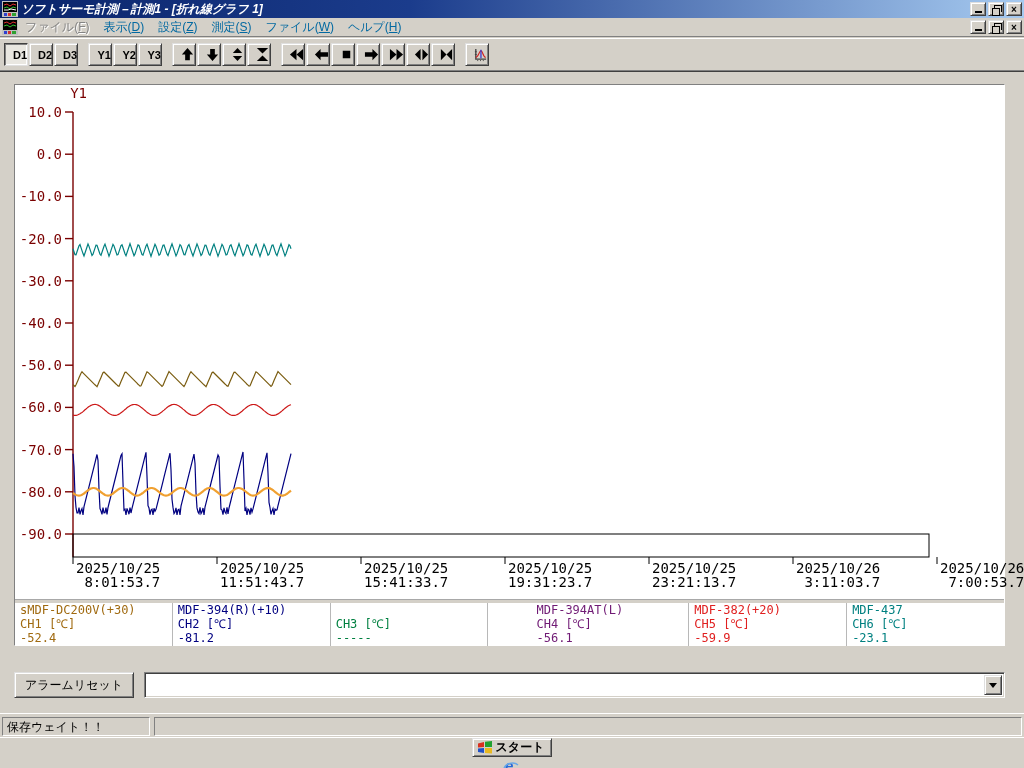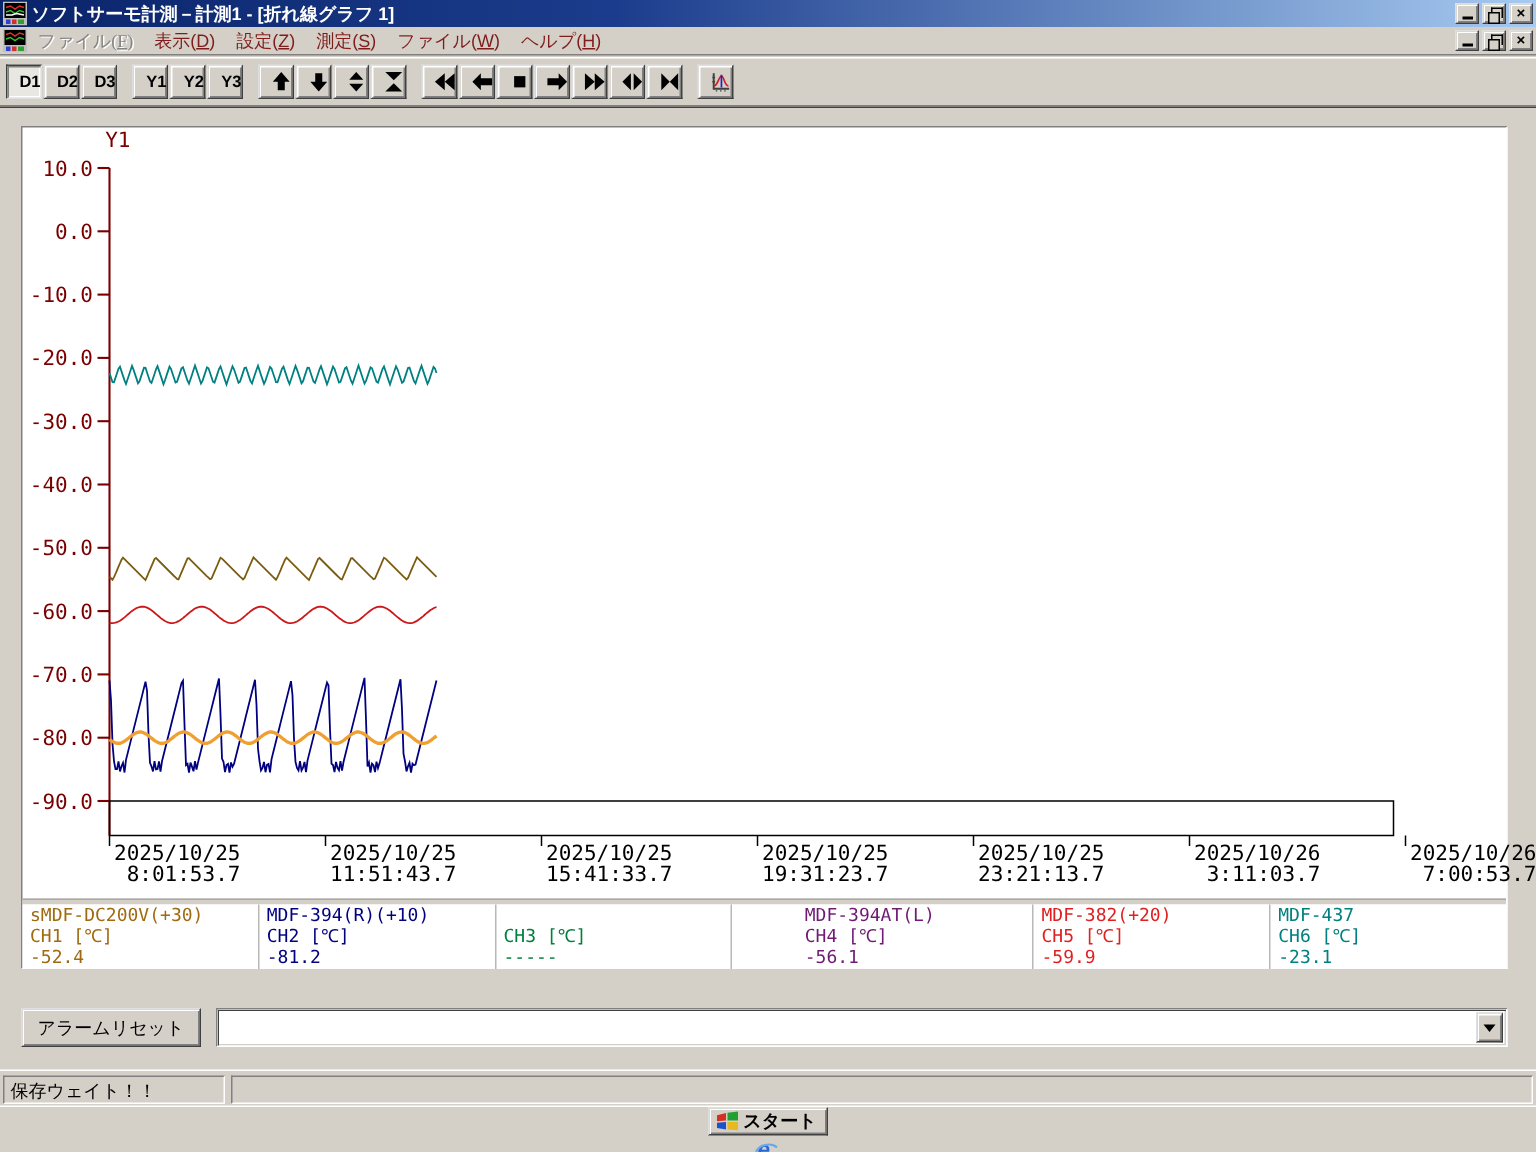--- a/index.html
+++ b/index.html
@@ -11,36 +11,36 @@
             box-shadow: inset 1px 1px 0 #ffffff, inset -1px -1px 0 #808080; }
   .pressed { border-color:#404040 #dfdfdf #dfdfdf #404040;
              box-shadow: inset 1px 1px 0 #808080, inset -1px -1px 0 #ffffff; background:#e9e7e1; }
   .sunken { background:#ffffff; border:1px solid; border-color:#808080 #ffffff #ffffff #808080;
             box-shadow: inset 1px 1px 0 #404040, inset -1px -1px 0 #d4d0c8; }
 
   
   .titlebar { position:absolute; left:0; top:0; width:1024px; height:18px;
     background:linear-gradient(90deg,#0a246a,#1b3c8c 40%,#a6caf0); display:flex; align-items:center; padding:0 2px; }
   .titlebar .ttl { color:#fff; font-weight:bold; font-size:12px; margin-left:3px; flex:1;
-    white-space:nowrap; overflow:hidden; }
+    white-space:nowrap; overflow:hidden;font-style:italic; }
   .appicon { width:16px; height:16px; flex:0 0 16px; }
   .winbtns { display:flex; gap:2px; }
   .winbtn { width:16px; height:14px; display:flex; align-items:center; justify-content:center;
     font-size:10px; font-weight:bold; color:#000; }
   .glyph-min { width:7px; height:8px; border-bottom:2px solid #000; }
   .glyph-restore { position:relative; width:9px; height:9px; }
   .glyph-restore::before { content:""; position:absolute; left:2px; top:0; width:6px; height:6px; border:1px solid #000; border-bottom-width:0; }
   .glyph-restore::after { content:""; position:absolute; left:0; top:3px; width:6px; height:6px; border:1px solid #000; background:#d4d0c8; }
 
   
   .menubar { position:absolute; left:0; top:18px; width:1024px; height:19px; background:#d4d0c8;
     display:flex; align-items:center; padding:0 2px; border-bottom:1px solid #808080; }
-  .menu-item { font-size:12px; padding:2px 7px; color:#7f1d1d; cursor:default; }
+  .menu-item { font-size:12px; padding:2px 7px; color:#0369a1; cursor:default; }
   .menu-item .mn { text-decoration:underline; }
-  .menu-item.disabled { color:#848484; text-shadow:1px 1px 0 #ffffff;font-family:Liberation Serif, serif; }
+  .menu-item.disabled { color:#848484; text-shadow:1px 1px 0 #ffffff; }
   .menubar .winbtns { margin-left:auto; }
 
   
   .toolbar { position:absolute; left:0; top:38px; width:1024px; height:33px; background:#d4d0c8;
     border-top:1px solid #ffffff; border-bottom:1px solid #808080; display:flex; align-items:center; padding:0 4px; }
   .tbtn { width:24px; height:23px; margin-right:1px; display:flex; align-items:center; justify-content:flex-end;
     font-size:11px; font-weight:bold; color:#000; }
   .tbtn svg { display:block; }
   .tgap { width:9px; }
 

